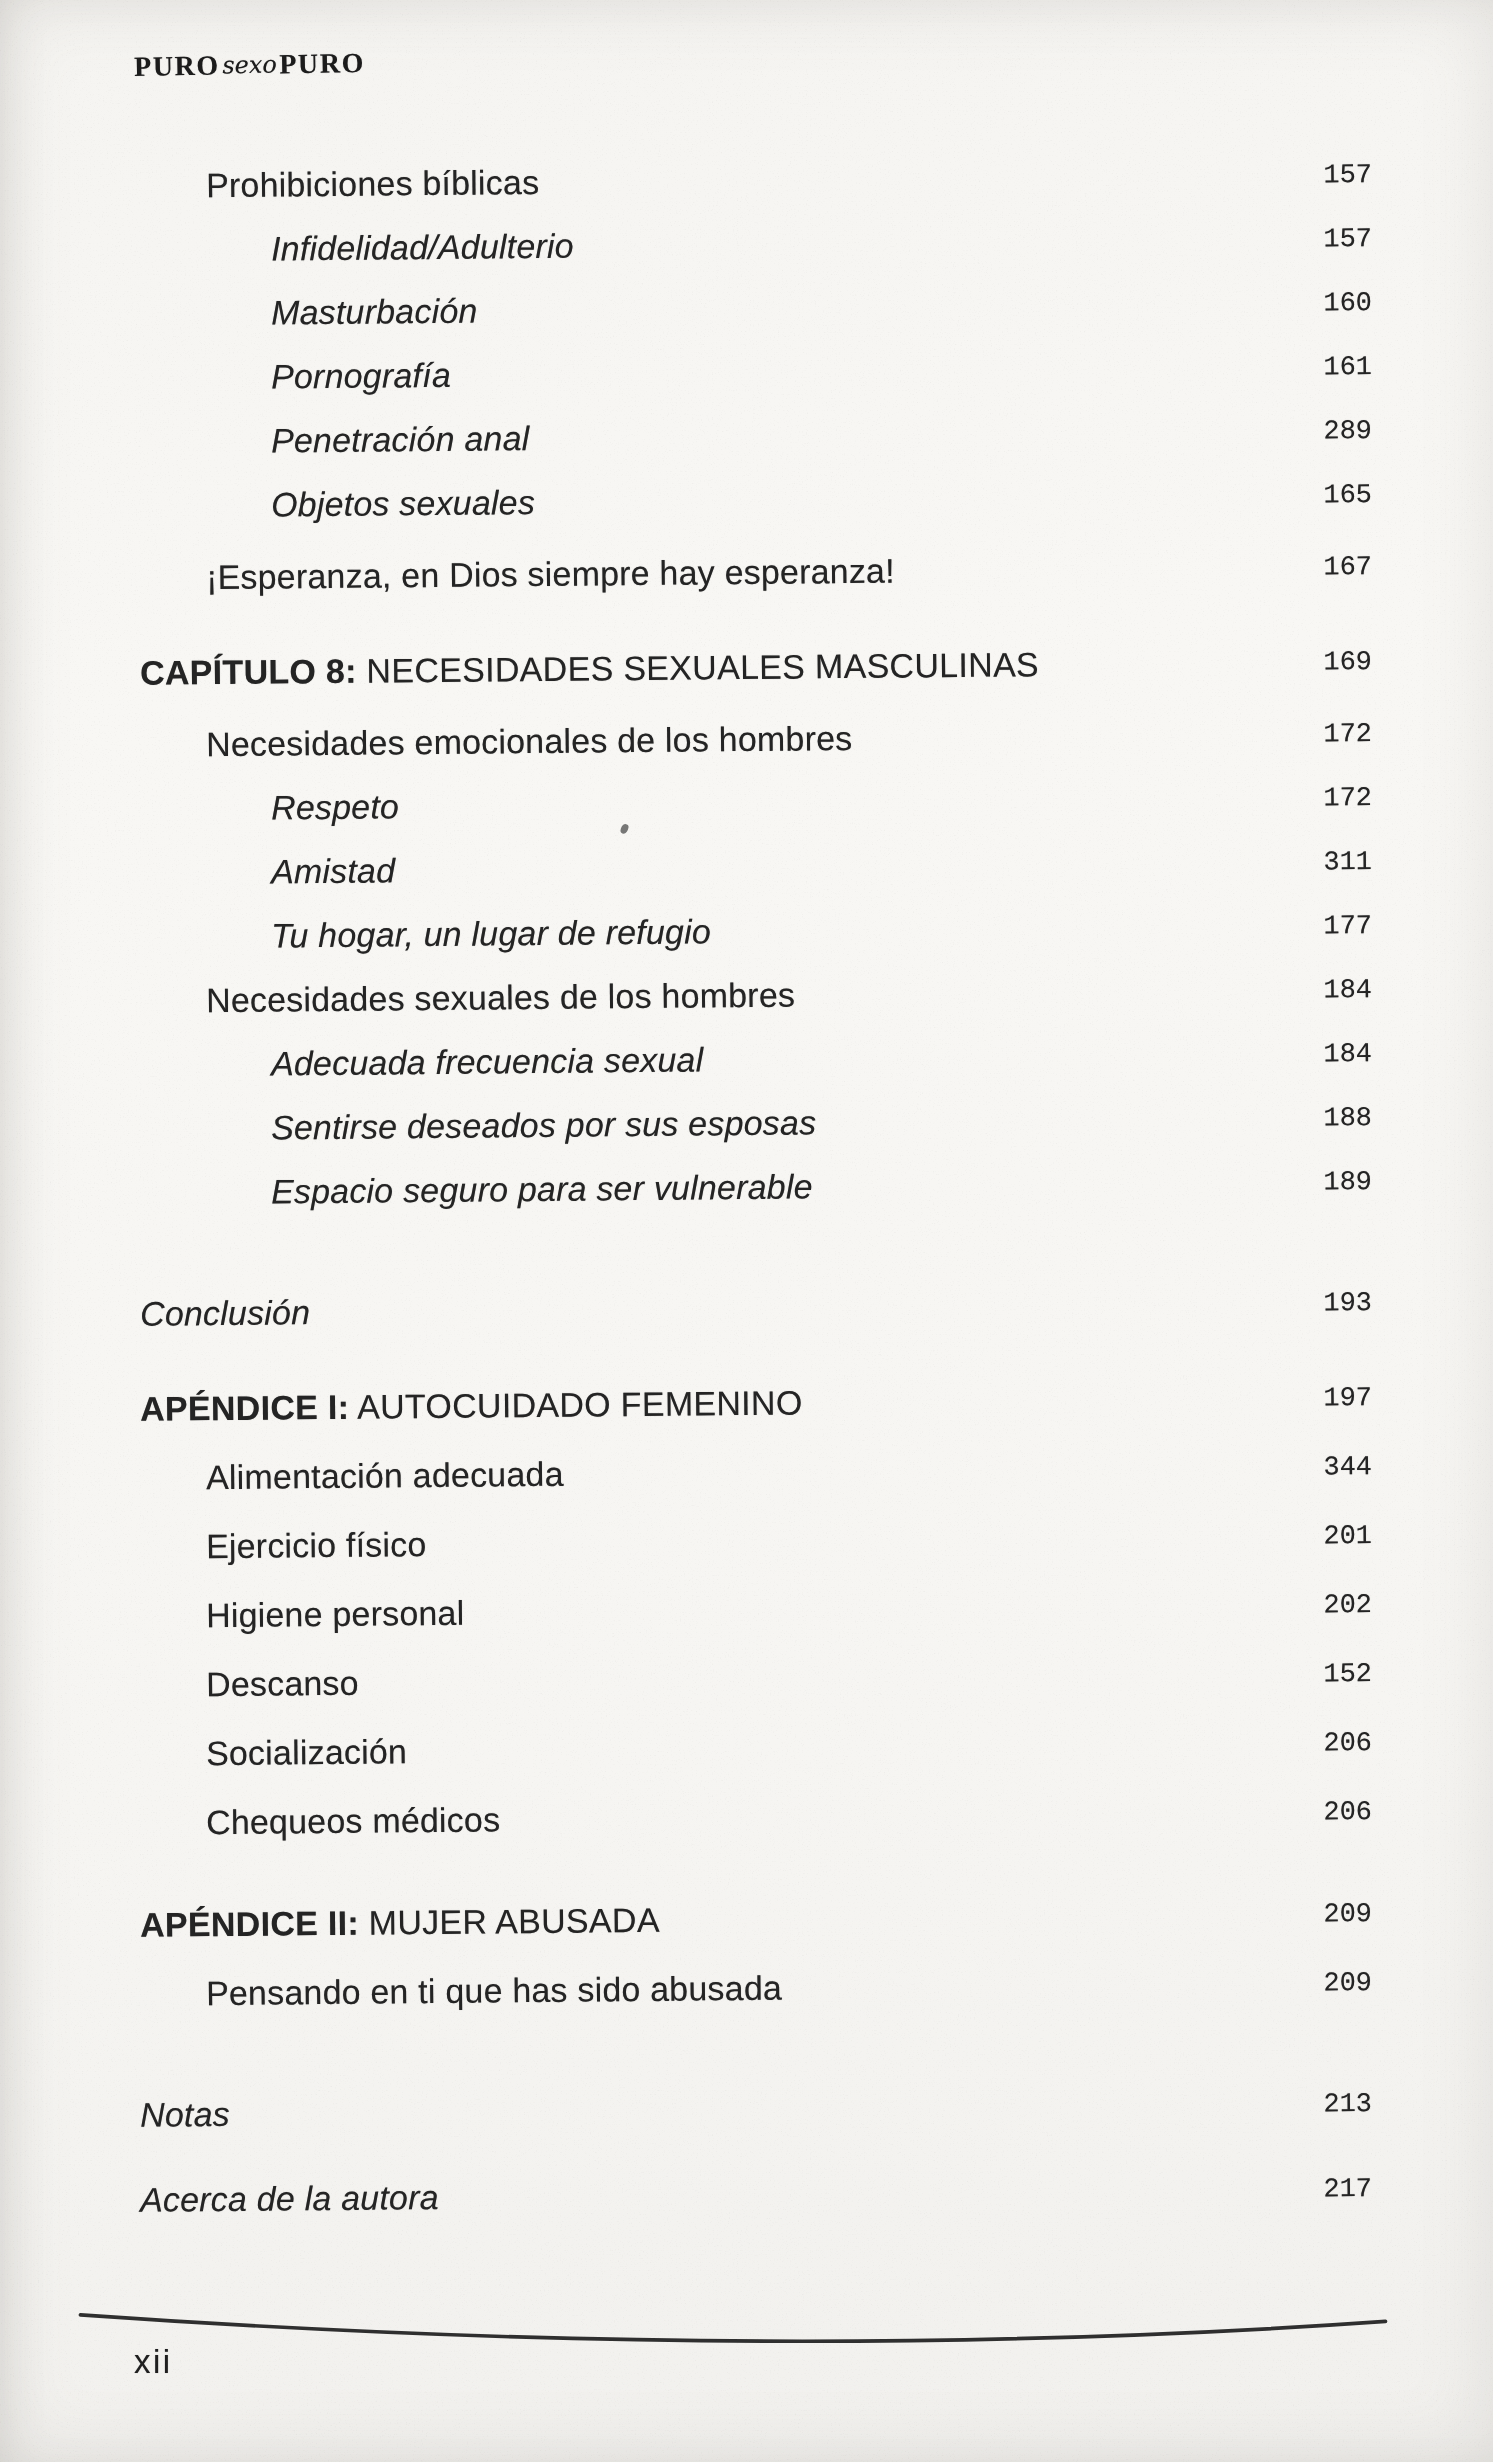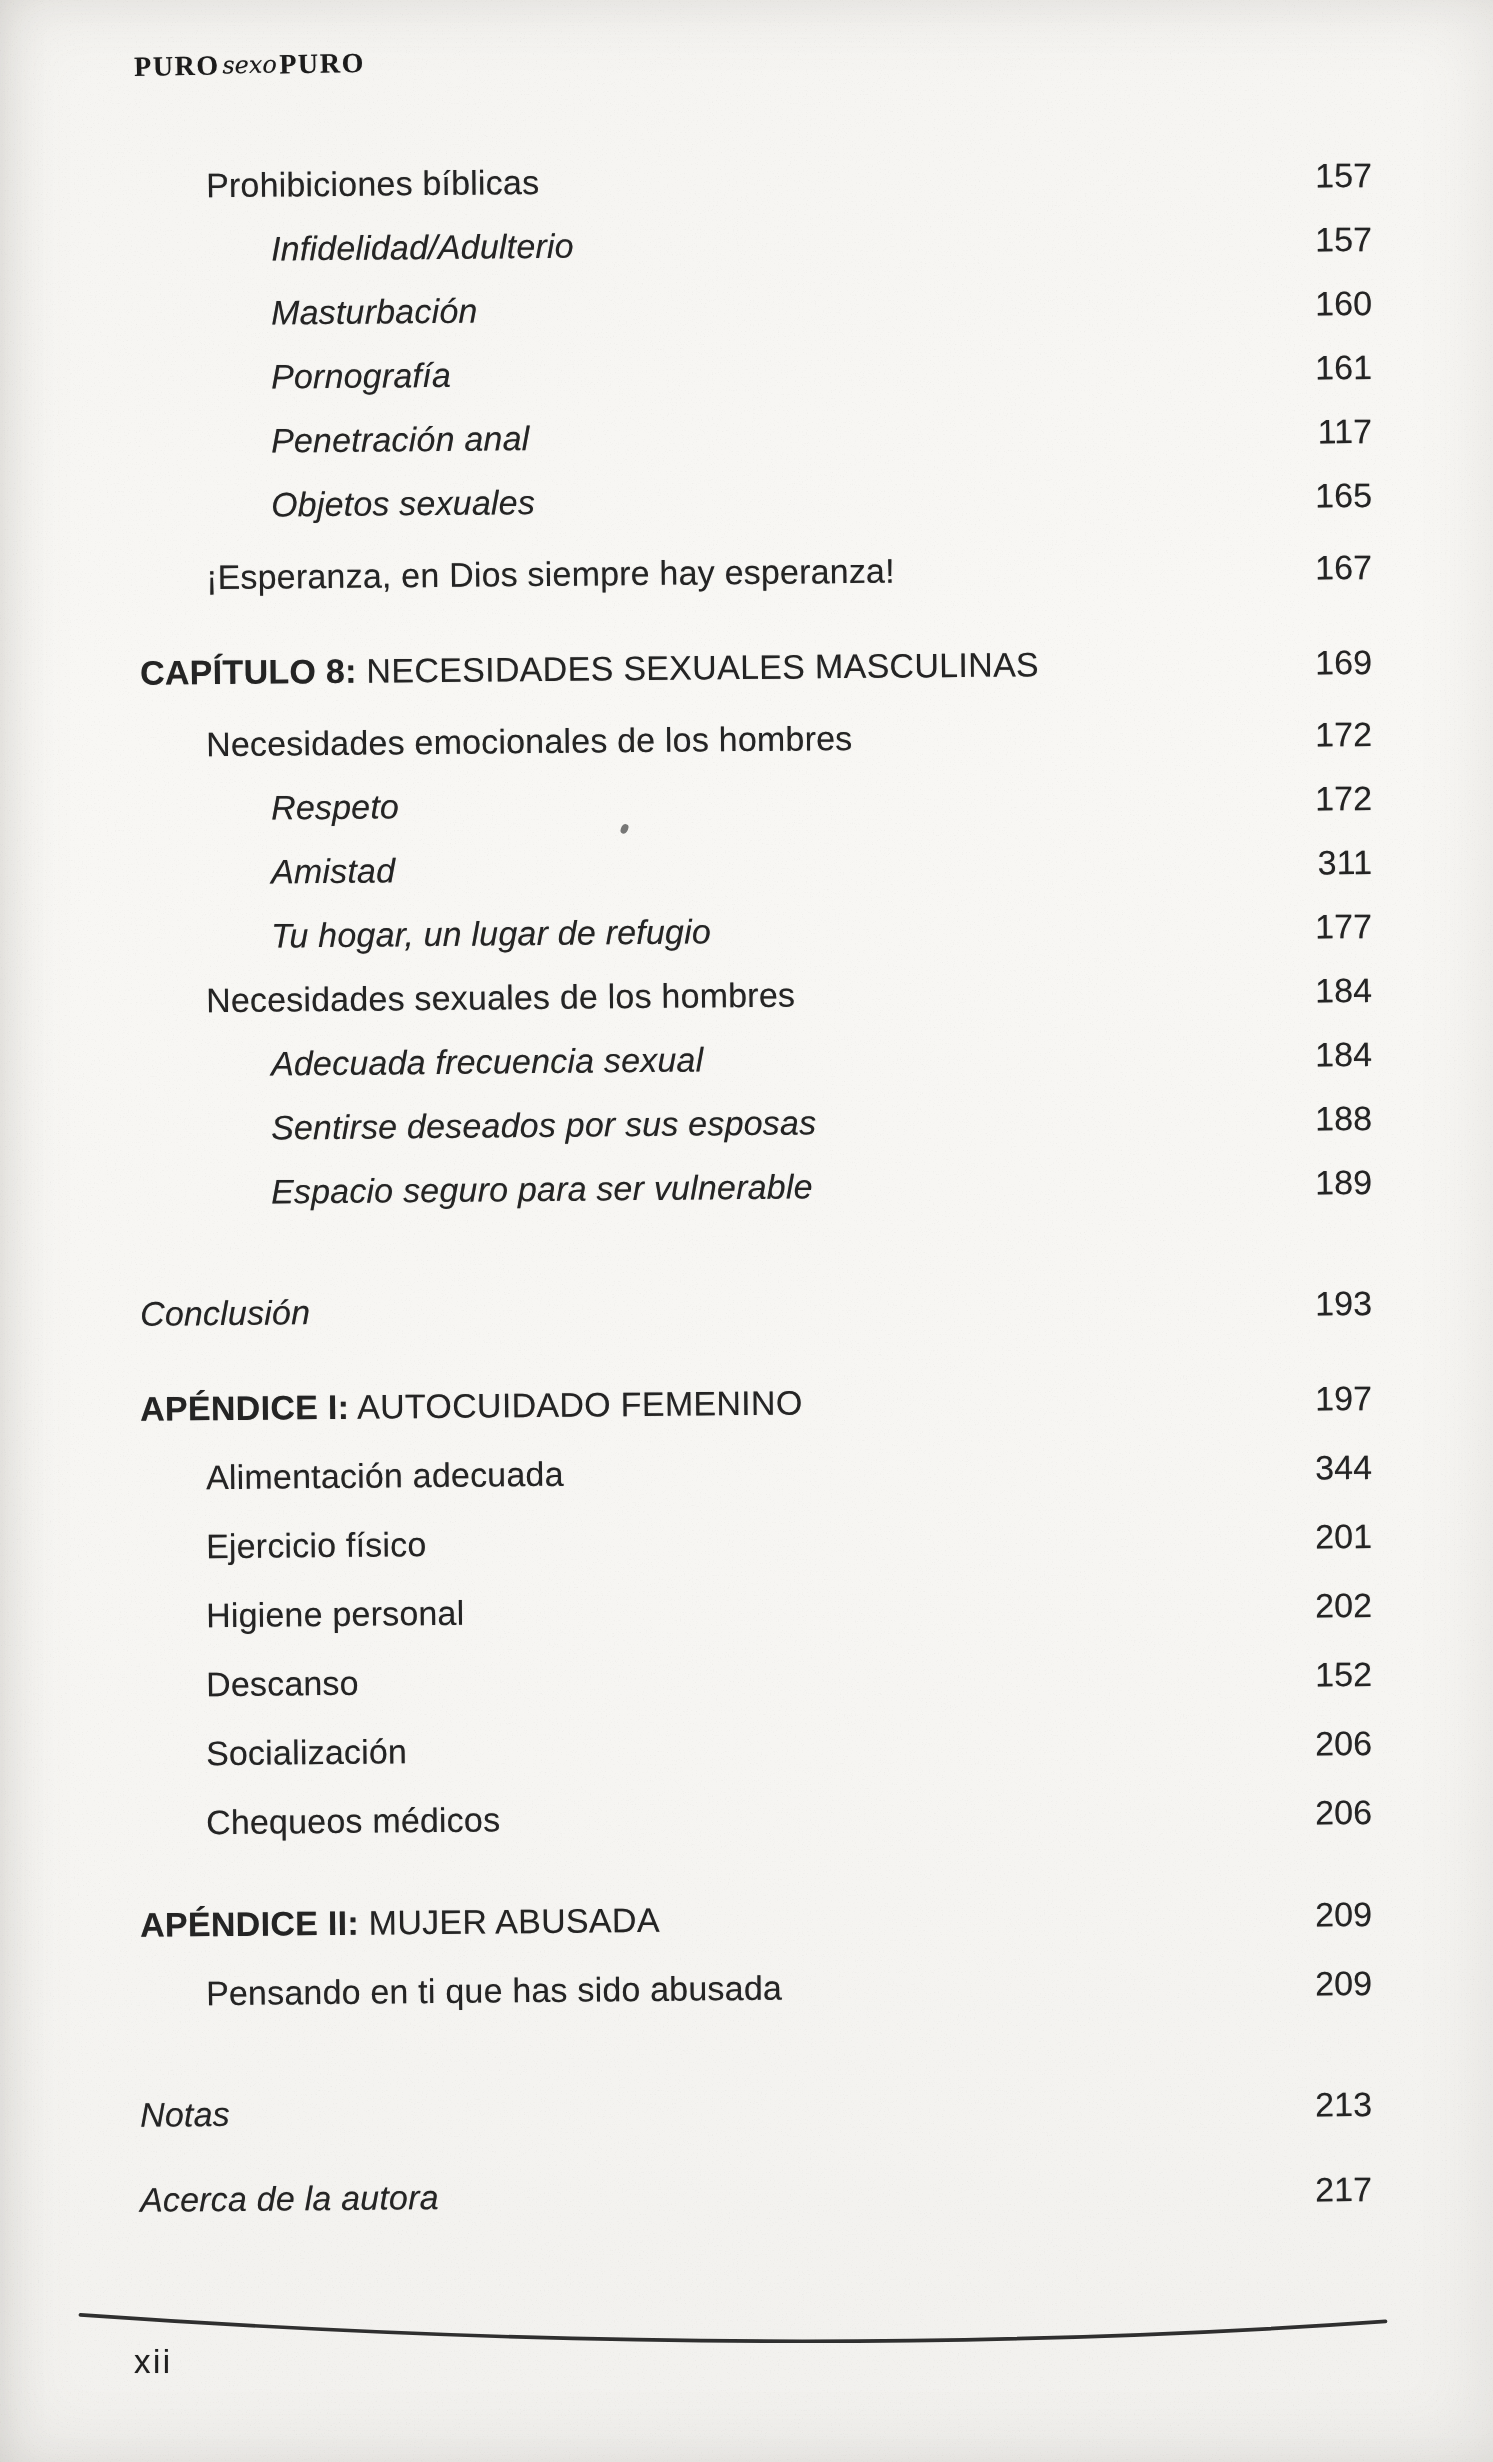--- a/index.html
+++ b/index.html
@@ -29,21 +29,21 @@
   .brand-script{font-family:"DejaVu Serif",serif;font-style:italic;font-size:24px;margin:0 2.5px;position:relative;top:-0.8px;text-align:center;}
 
   .toc{position:absolute;left:0;right:0;top:149px;}
   .toc-row{
     height:64px;
     display:flex;align-items:center;
     padding-right:121px;
     transform:rotate(-0.55deg);
   }
   .toc-label{flex:1;font-size:34px;letter-spacing:0.2px;line-height:1.05;}
-  .toc-page{font-size:34px;margin-left:33px;white-space:nowrap;}
+  .toc-page{font-size:27px;margin-left:33px;white-space:nowrap;font-family:Liberation Mono, monospace;}
   .lvl0{padding-left:140px}
   .lvl1{padding-left:206px}
   .lvl2{padding-left:271px}
   .gap-xs{margin-top:4.9px}
   .gap-sm{margin-top:8.2px}
   .gap-md{margin-top:21.3px}
   .gap-lg{margin-top:31px}
   .gap-xlg{margin-top:38px}
   .gap-xl{margin-top:57px}
   .italic .toc-label{font-style:italic;}
@@ -93,21 +93,21 @@
       <div class="toc-row lvl2 gap-none italic">
     <span class="toc-label"><b class="toc-bold"></b><span class="toc-rest">Masturbación</span></span>
     <span class="toc-page">160</span>
   </div>
       <div class="toc-row lvl2 gap-none italic">
     <span class="toc-label"><b class="toc-bold"></b><span class="toc-rest">Pornografía</span></span>
     <span class="toc-page">161</span>
   </div>
       <div class="toc-row lvl2 gap-none italic">
     <span class="toc-label"><b class="toc-bold"></b><span class="toc-rest">Penetración anal</span></span>
-    <span class="toc-page">117</span>
+    <span class="toc-page">289</span>
   </div>
       <div class="toc-row lvl2 gap-none italic">
     <span class="toc-label"><b class="toc-bold"></b><span class="toc-rest">Objetos sexuales</span></span>
     <span class="toc-page">165</span>
   </div>
       <div class="toc-row lvl1 gap-sm">
     <span class="toc-label"><b class="toc-bold"></b><span class="toc-rest">¡Esperanza, en Dios siempre hay esperanza!</span></span>
     <span class="toc-page">167</span>
   </div>
       <div class="toc-row lvl0 gap-lg chapter">

